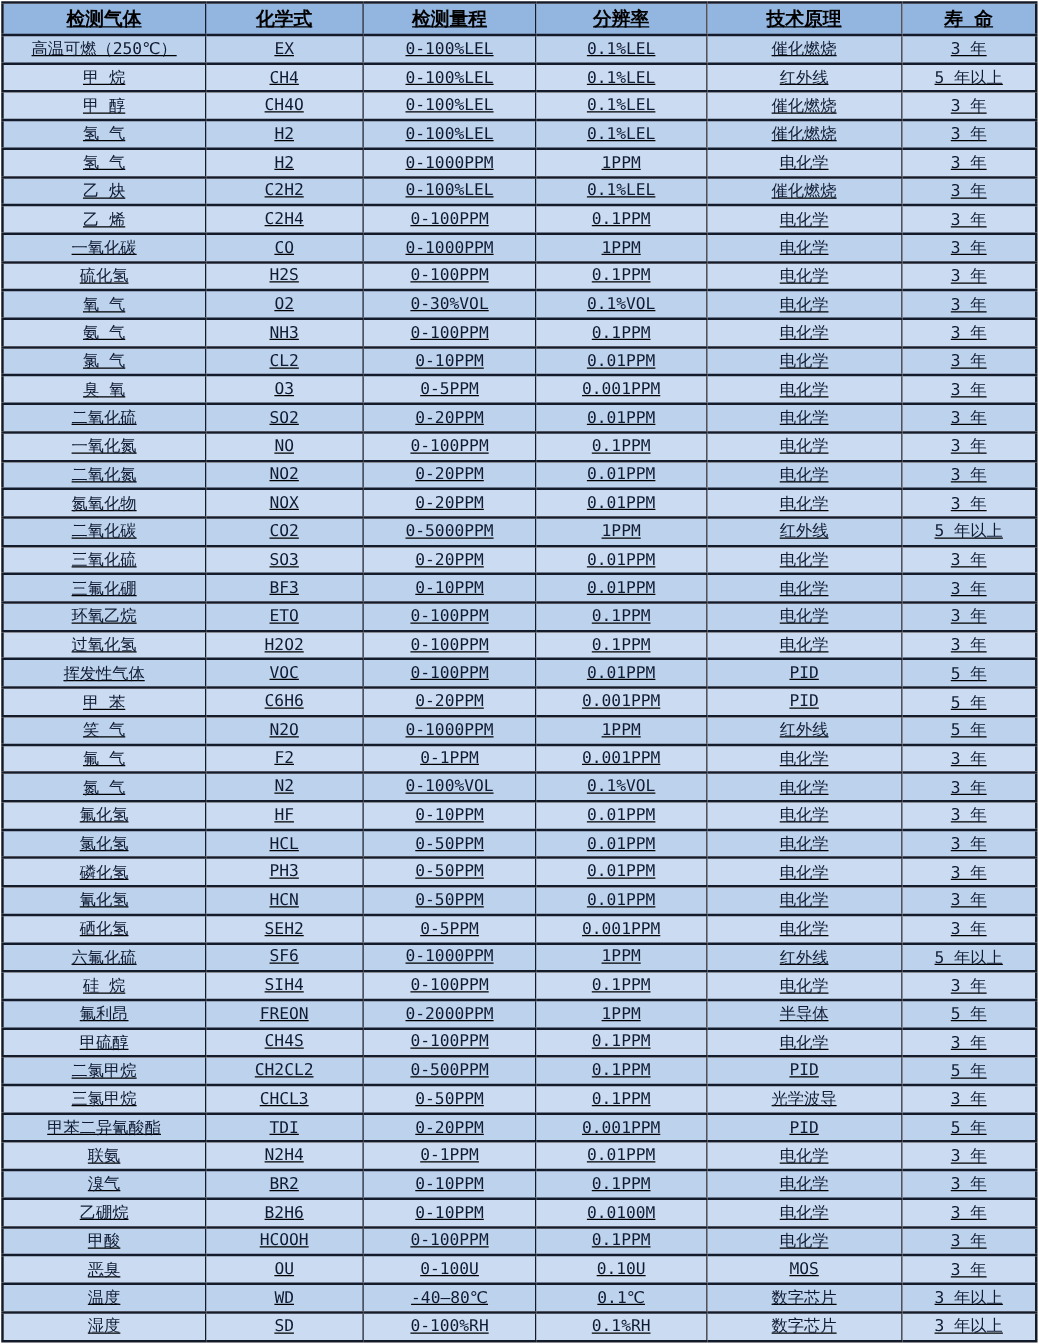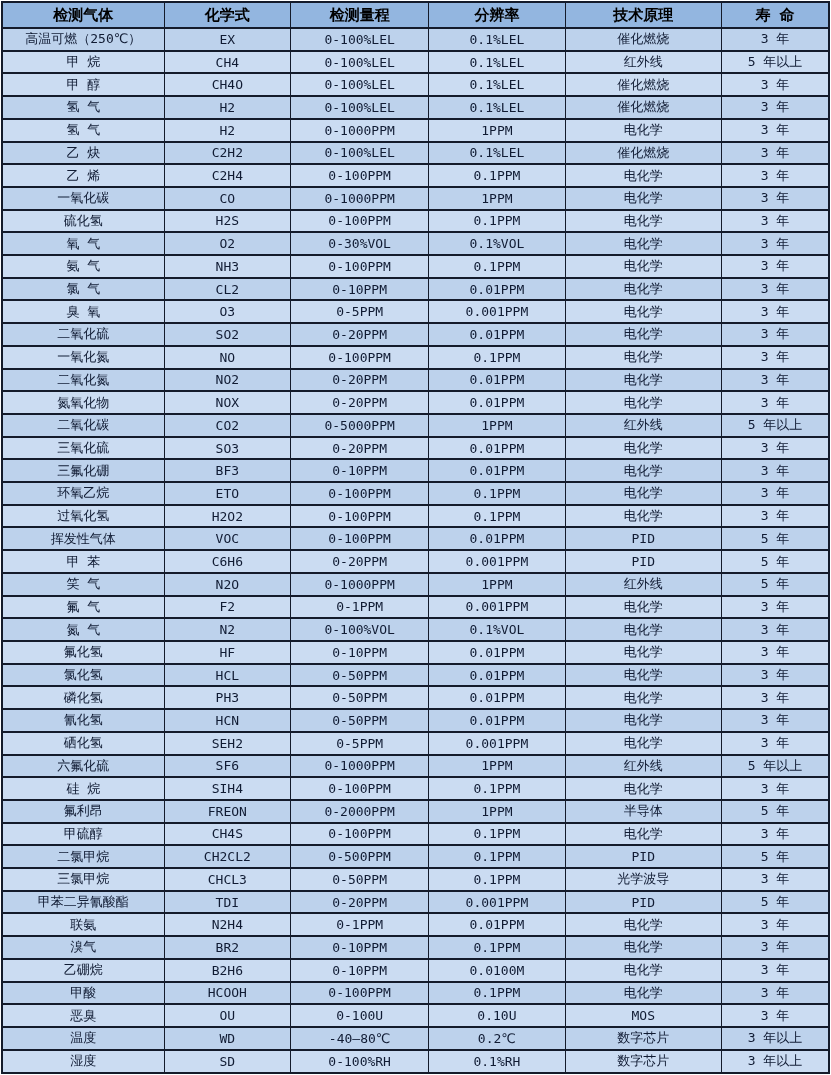--- a/index.html
+++ b/index.html
@@ -10,20 +10,21 @@
     --text:#101b33;
     --page-bg:#ffffff;
   }
   html,body{margin:0;padding:0;background:var(--page-bg);}
   body{width:831px;height:1075px;overflow:hidden;
        font-family:"DejaVu Sans Mono","DejaVu Sans","Liberation Sans",sans-serif;}
   table{
     width:829px;height:1073px;margin:1px 0 0 1px;
     border-collapse:collapse;table-layout:fixed;
     border:2px solid var(--border);
+    text-decoration:underline;
   }
   col.c-gas{width:19.6%}
   col.c-formula{width:15.3%}
   col.c-range{width:16.7%}
   col.c-resolution{width:16.5%}
   col.c-principle{width:18.9%}
   col.c-life{width:13.0%}
   th,td{
     border-left:1px solid var(--border);
     border-right:1px solid var(--border);
@@ -411,21 +412,21 @@
     <td>OU</td>
     <td>0-100U</td>
     <td>0.10U</td>
     <td>MOS</td>
     <td>3 年</td>
   </tr>
       <tr class="alt">
     <td>温度</td>
     <td>WD</td>
     <td>-40—80℃</td>
-    <td>0.2℃</td>
+    <td>0.1℃</td>
     <td>数字芯片</td>
     <td>3 年以上</td>
   </tr>
       <tr>
     <td>湿度</td>
     <td>SD</td>
     <td>0-100%RH</td>
     <td>0.1%RH</td>
     <td>数字芯片</td>
     <td>3 年以上</td>

